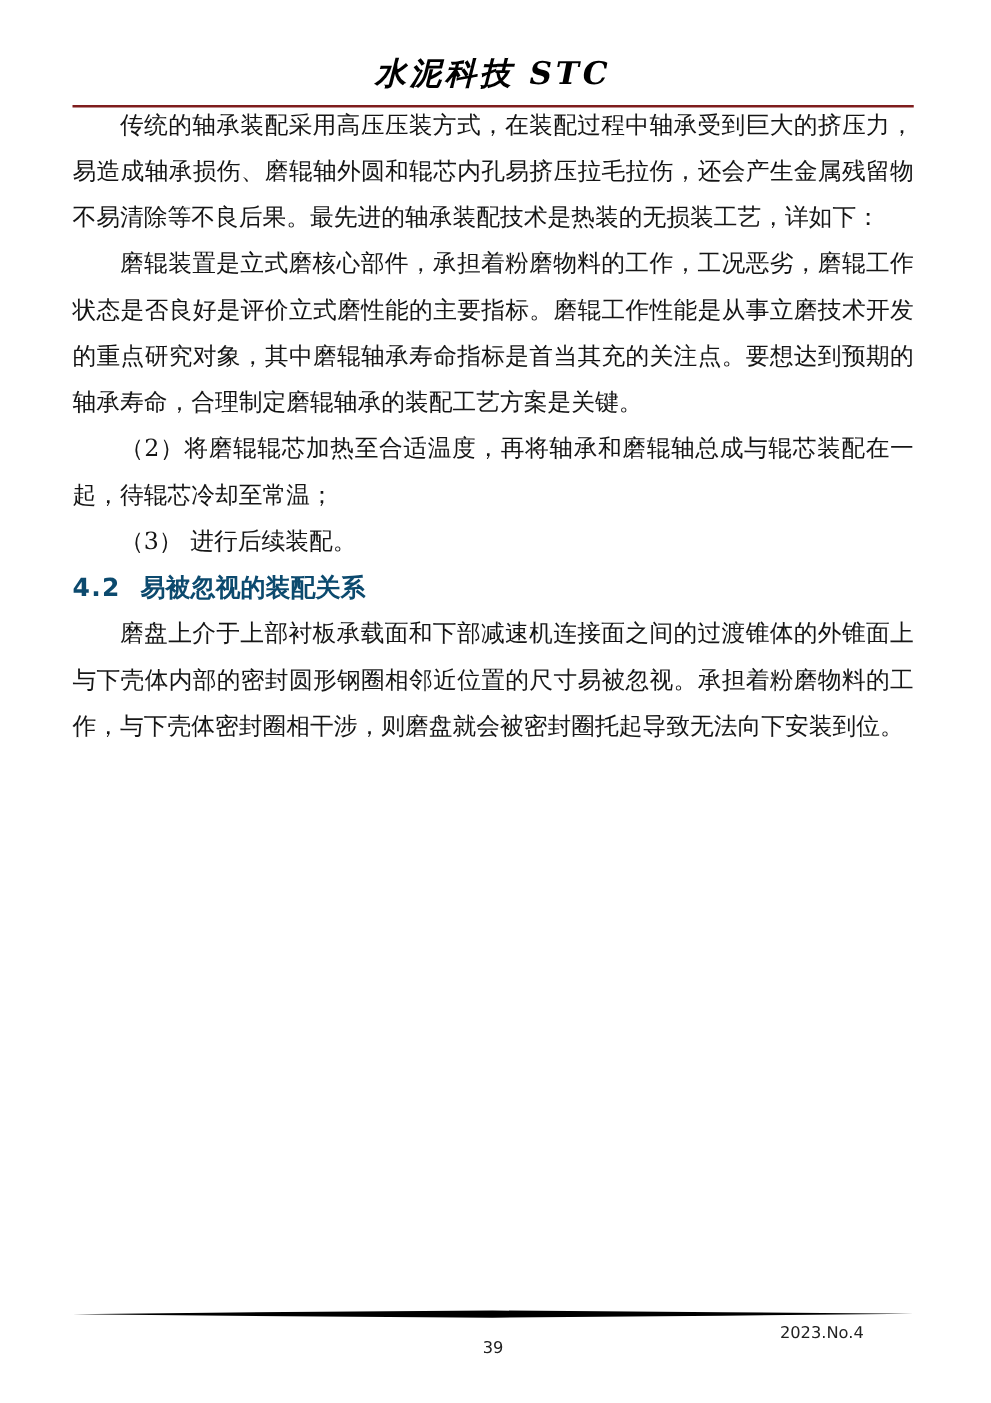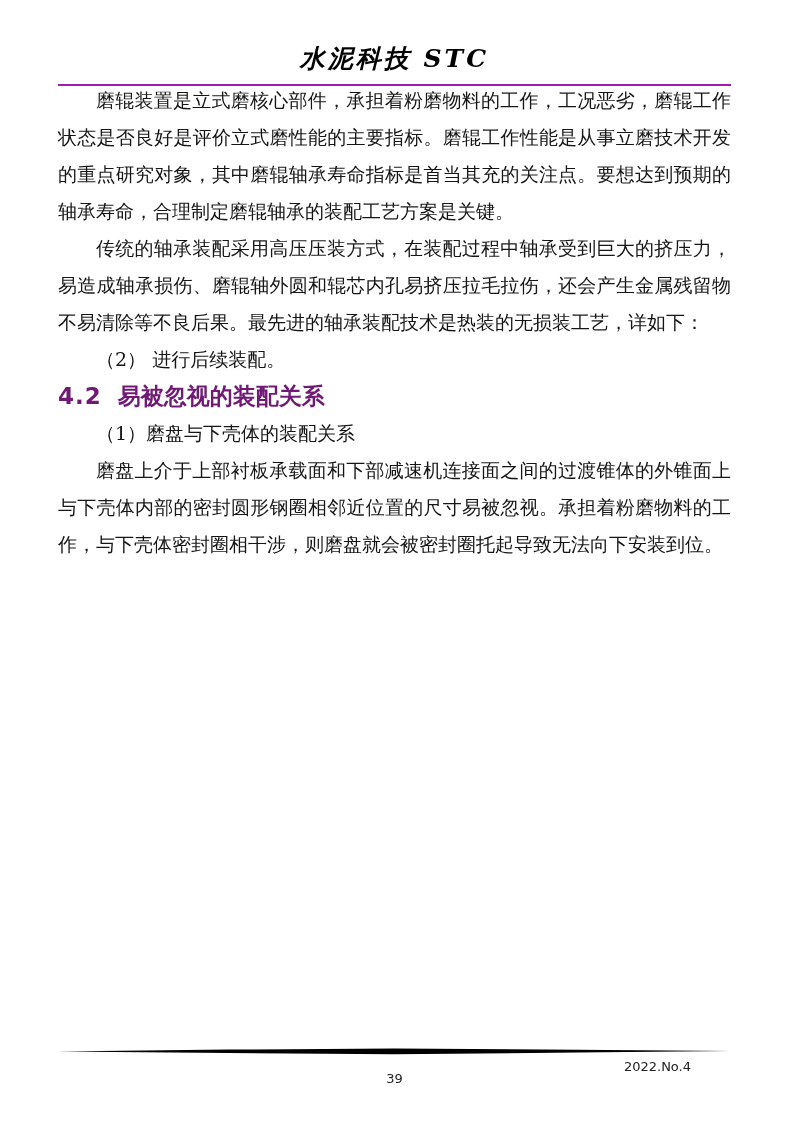--- a/index.html
+++ b/index.html
@@ -16,21 +16,21 @@
     font-family: "DejaVu Serif", serif;
     overflow: hidden;
   }
   
   .page-header {
     position: absolute;
     top: 0;
     left: 58px;
     width: 673px;
     height: 84px;
-    border-bottom: 2px solid #a21caf;
+    border-bottom: 2px solid #7f1d1d;
   }
   .journal-title {
     position: absolute;
     top: 42px;
     left: 0;
     width: 100%;
     text-align: center;
     font-size: 25px;
     font-style: italic;
     font-weight: bold;
@@ -50,23 +50,23 @@
     color: #151515;
   }
   .article-body p {
     margin: 0;
     text-indent: 2em;
   }
   .section-heading {
     margin: 0;
     font-family: "DejaVu Sans", sans-serif;
     font-weight: bold;
-    font-size: 23px;
+    font-size: 20px;
     line-height: 37px;
-    color: #701a75;
+    color: #0c4a6e;
     text-indent: 0;
   }
   .section-heading .sec-num {
     margin-right: 16px;
     letter-spacing: 1px;
   }
   
   .page-footer {
     position: absolute;
     top: 1048px;
@@ -102,35 +102,35 @@
 </head>
 <body>
 
 <div class="page">
 
   <div class="page-header">
     <div class="journal-title">水泥科技 STC</div>
   </div>
 
   <div class="article-body">
+    <p>传统的轴承装配采用高压压装方式，在装配过程中轴承受到巨大的挤压力，易造成轴承损伤、磨辊轴外圆和辊芯内孔易挤压拉毛拉伤，还会产生金属残留物不易清除等不良后果。最先进的轴承装配技术是热装的无损装工艺，详如下：</p>
     <p>磨辊装置是立式磨核心部件，承担着粉磨物料的工作，工况恶劣，磨辊工作状态是否良好是评价立式磨性能的主要指标。磨辊工作性能是从事立磨技术开发的重点研究对象，其中磨辊轴承寿命指标是首当其充的关注点。要想达到预期的轴承寿命，合理制定磨辊轴承的装配工艺方案是关键。</p>
-    <p>传统的轴承装配采用高压压装方式，在装配过程中轴承受到巨大的挤压力，易造成轴承损伤、磨辊轴外圆和辊芯内孔易挤压拉毛拉伤，还会产生金属残留物不易清除等不良后果。最先进的轴承装配技术是热装的无损装工艺，详如下：</p>
-    <p>（2） 进行后续装配。</p>
+    <p>（2）将磨辊辊芯加热至合适温度，再将轴承和磨辊轴总成与辊芯装配在一起，待辊芯冷却至常温；</p>
+    <p>（3） 进行后续装配。</p>
 
     <h2 class="section-heading">
       <span class="sec-num">4.2</span><span>易被忽视的装配关系</span>
     </h2>
 
-    <p>（1）磨盘与下壳体的装配关系</p>
     <p>磨盘上介于上部衬板承载面和下部减速机连接面之间的过渡锥体的外锥面上与下壳体内部的密封圆形钢圈相邻近位置的尺寸易被忽视。承担着粉磨物料的工作，与下壳体密封圈相干涉，则磨盘就会被密封圈托起导致无法向下安装到位。</p>
   </div>
 
   <div class="page-footer">
     <svg class="footer-rule-svg" viewBox="0 0 673 7" preserveAspectRatio="none" aria-hidden="true">
       <polygon points="0,3.4 170,1.6 336,0.4 520,1.8 673,3.0 520,4.6 336,6.2 170,5.0" fill="#000000"></polygon>
     </svg>
     <div class="footer-text-row">
       <span class="page-number">39</span>
-      <span class="issue-label">2022.No.4</span>
+      <span class="issue-label">2023.No.4</span>
     </div>
   </div>
 
 </div>
 
 </body></html>

